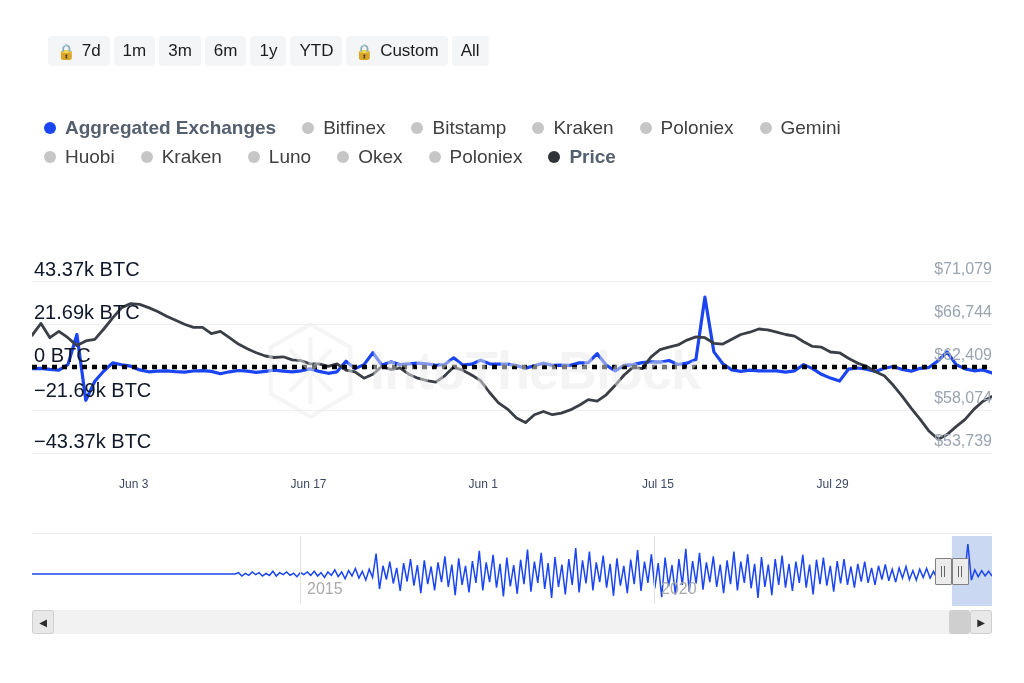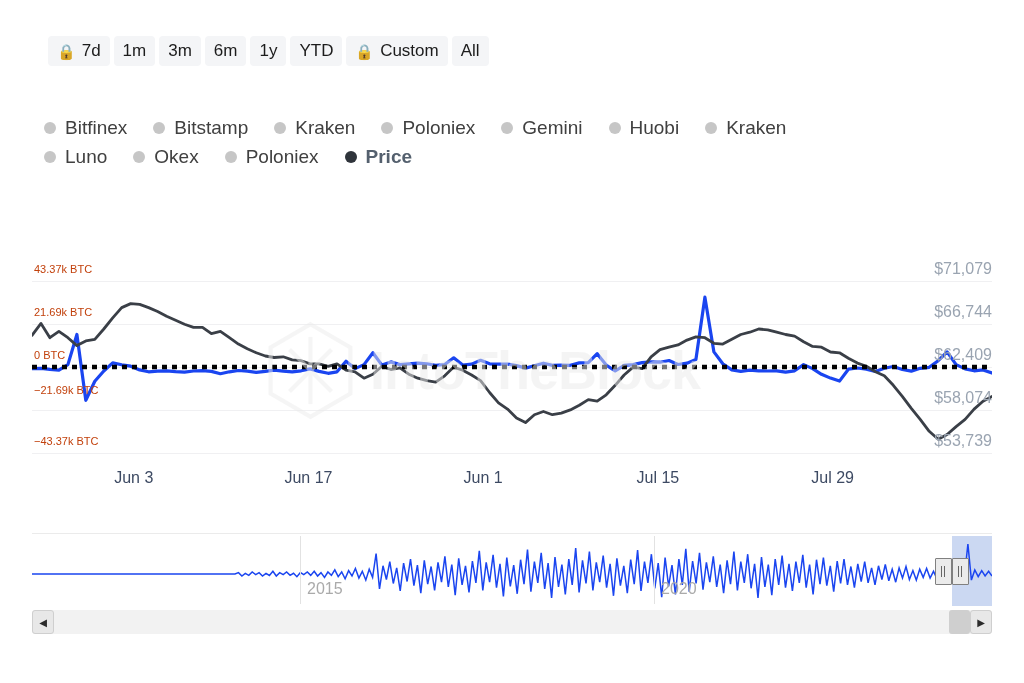--- a/index.html
+++ b/index.html
@@ -103,37 +103,37 @@
     left: 0;
     width: 960px;
     height: 1px;
     background: #f0f0f2;
   }
   #plot svg { position: absolute; left: 0; top: 0; }
 
   .axis-label-left {
     position: absolute;
     left: 34px;
-    font-size: 11px;
-    color: #c2410c;
+    font-size: 20px;
+    color: #0f172a;
     line-height: 18px;
     white-space: nowrap;
   }
   .axis-label-right {
     position: absolute;
     right: 32px;
     font-size: 16px;
     color: #9aa4b1;
     line-height: 18px;
     white-space: nowrap;
   }
   .xtick {
     position: absolute;
-    top: 219px;
-    font-size: 16px;
+    top: 225px;
+    font-size: 12px;
     color: #3d4a63;
     line-height: 18px;
     transform: translateX(-50%);
     white-space: nowrap;
   }
 
   
   #watermark {
     position: absolute;
     left: 258px;
@@ -281,20 +281,24 @@
     <button class="range-btn">
       <span class="lock-ico">🔒</span>
       <span>Custom</span>
     </button>
     <button class="range-btn">
       <span>All</span>
     </button>
   </div>
 
 <div id="legend">
+    <div class="legend-item active series-agg">
+      <span class="legend-dot" style="background: rgb(26, 69, 240);"></span>
+      <span class="legend-label">Aggregated Exchanges</span>
+    </div>
     <div class="legend-item">
       <span class="legend-dot" style="background: rgb(198, 198, 198);"></span>
       <span class="legend-label">Bitfinex</span>
     </div>
     <div class="legend-item">
       <span class="legend-dot" style="background: rgb(198, 198, 198);"></span>
       <span class="legend-label">Bitstamp</span>
     </div>
     <div class="legend-item">
       <span class="legend-dot" style="background: rgb(198, 198, 198);"></span>

